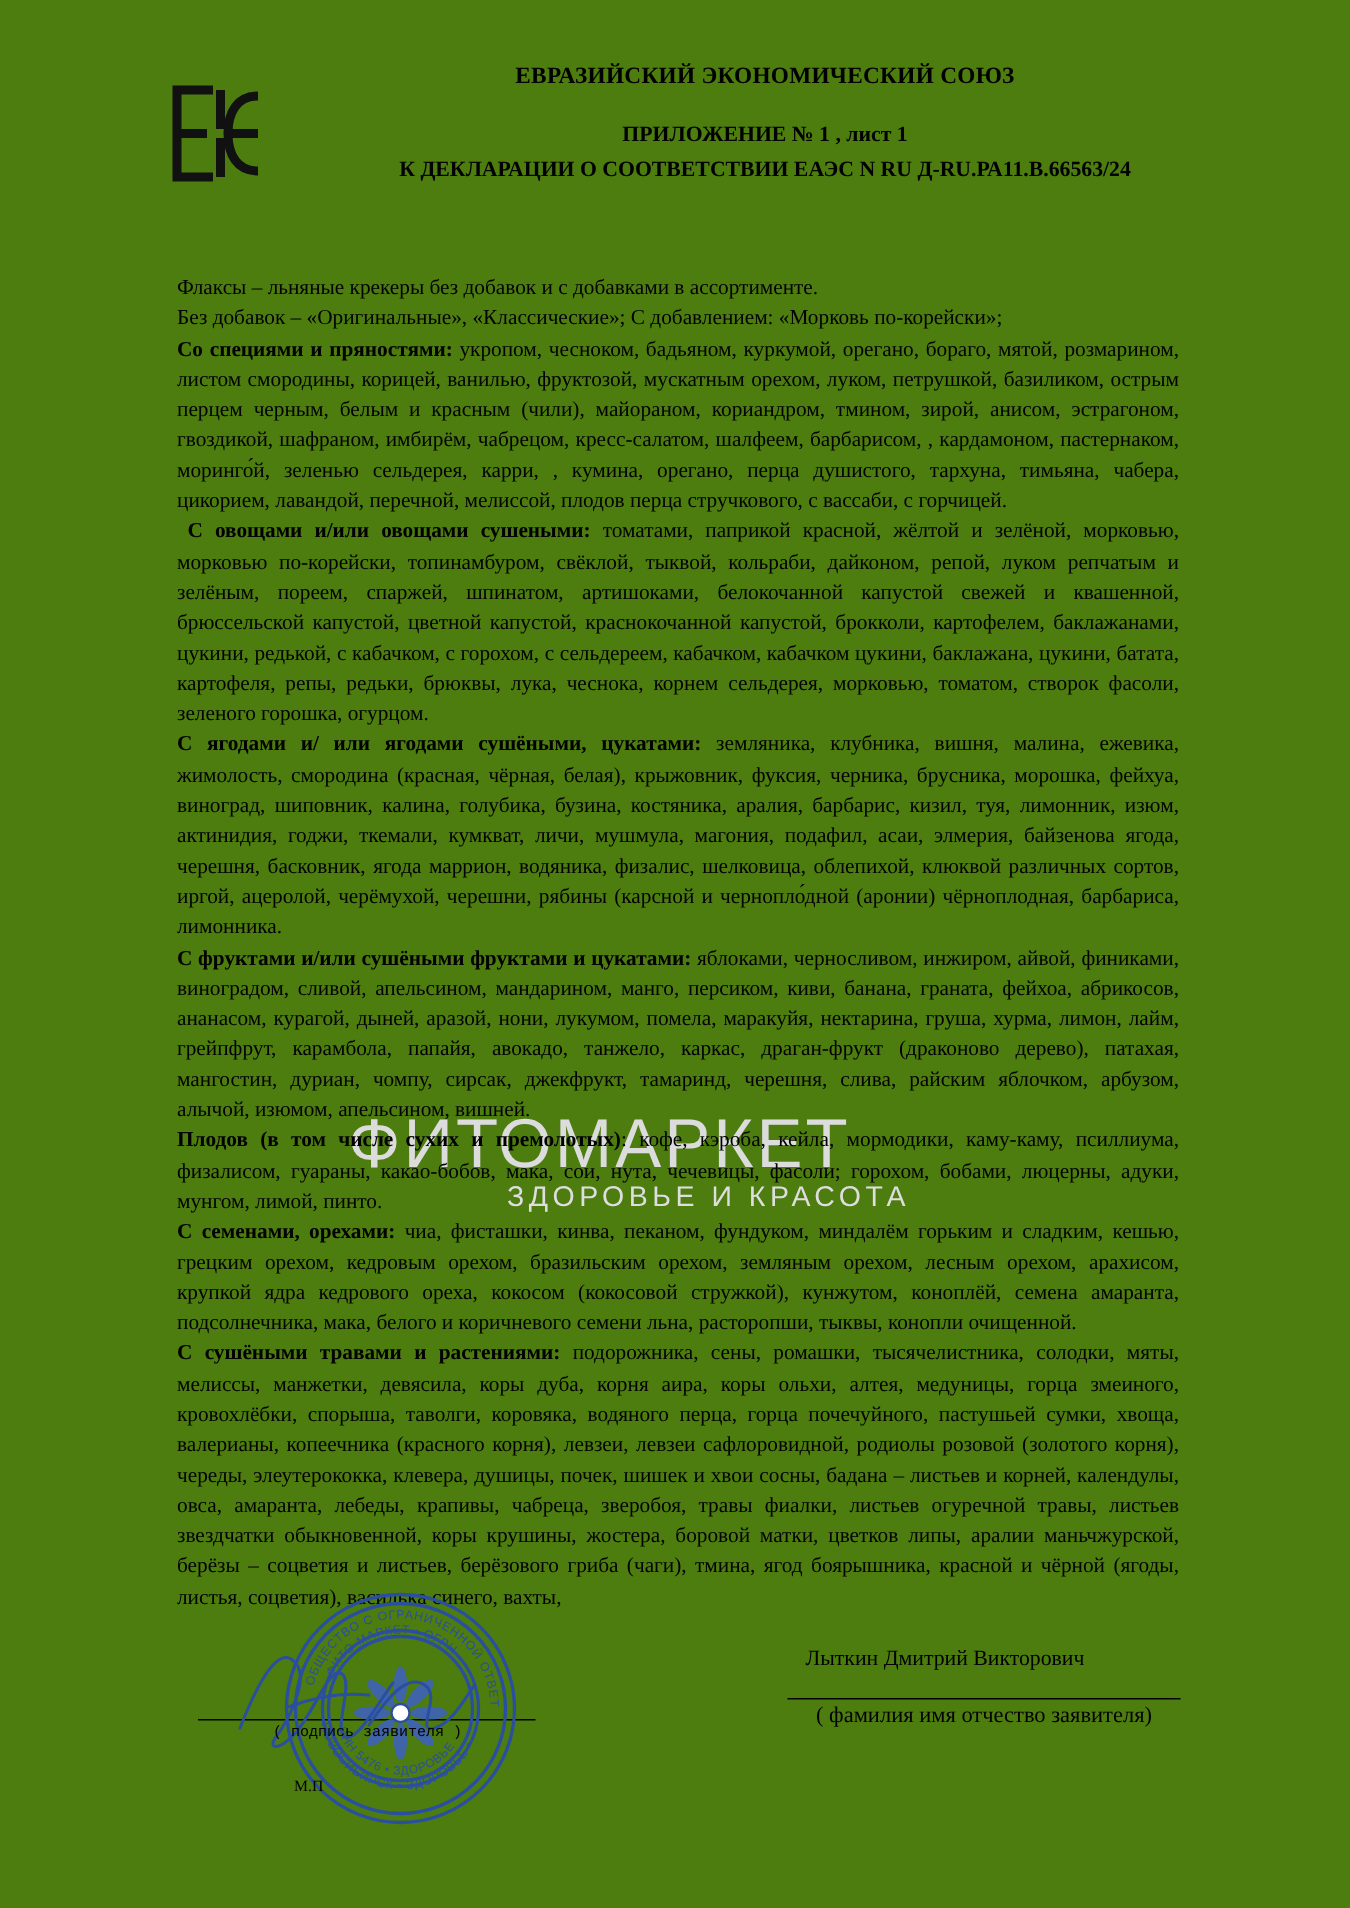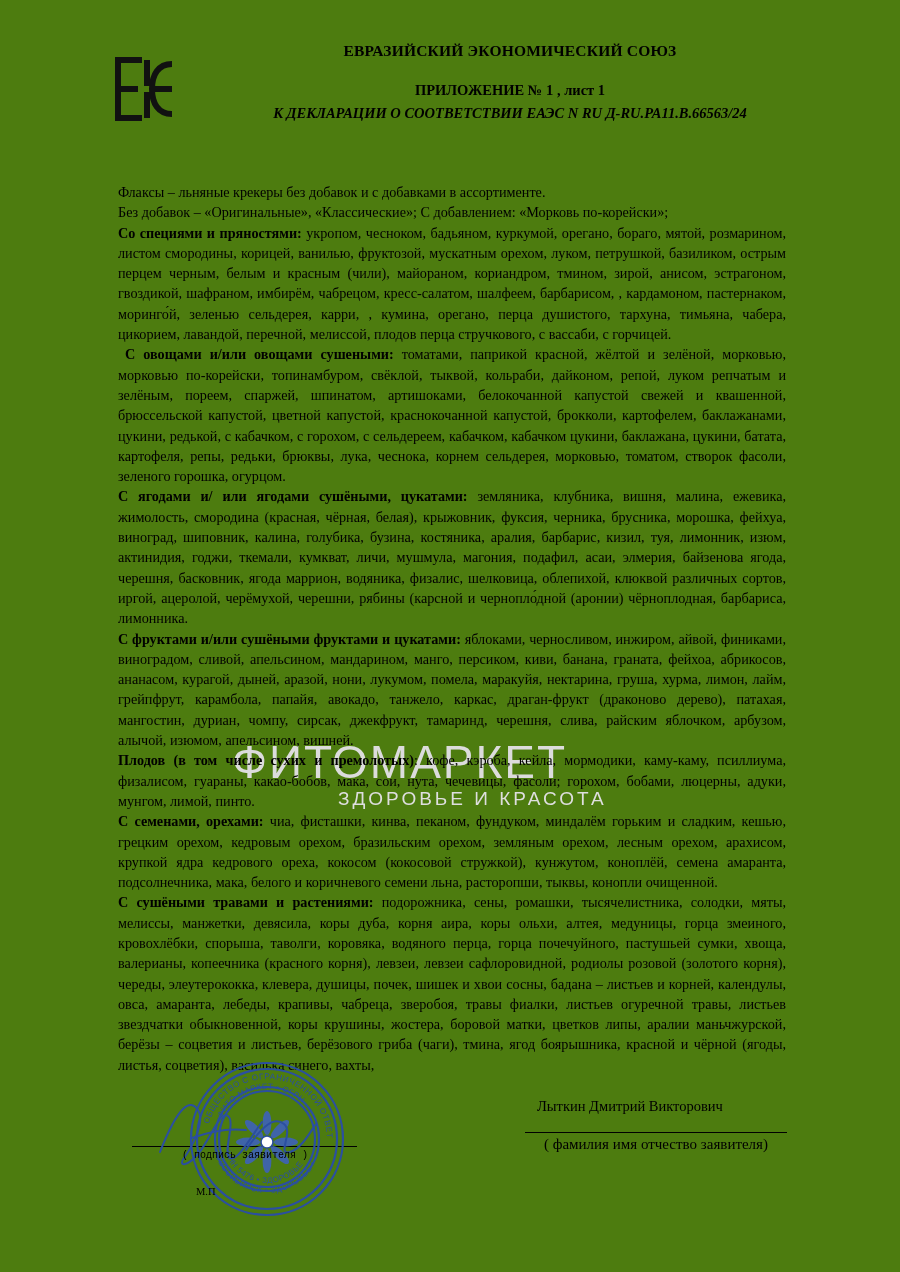--- a/index.html
+++ b/index.html
@@ -47,21 +47,20 @@
   }
   .doc-sub1 {
     font-weight: bold;
     font-size: 14.5px;
     margin: 0 0 6px 0;
   }
   .doc-sub2 {
     font-weight: bold;
     font-size: 14.5px;
     margin: 4px;
-    font-style: italic;
   }
 
   
   .body-text {
     position: absolute;
     left: 118px;
     top: 182px;
     width: 668px;
     font-size: 14.2px;
     line-height: 20.3px;

